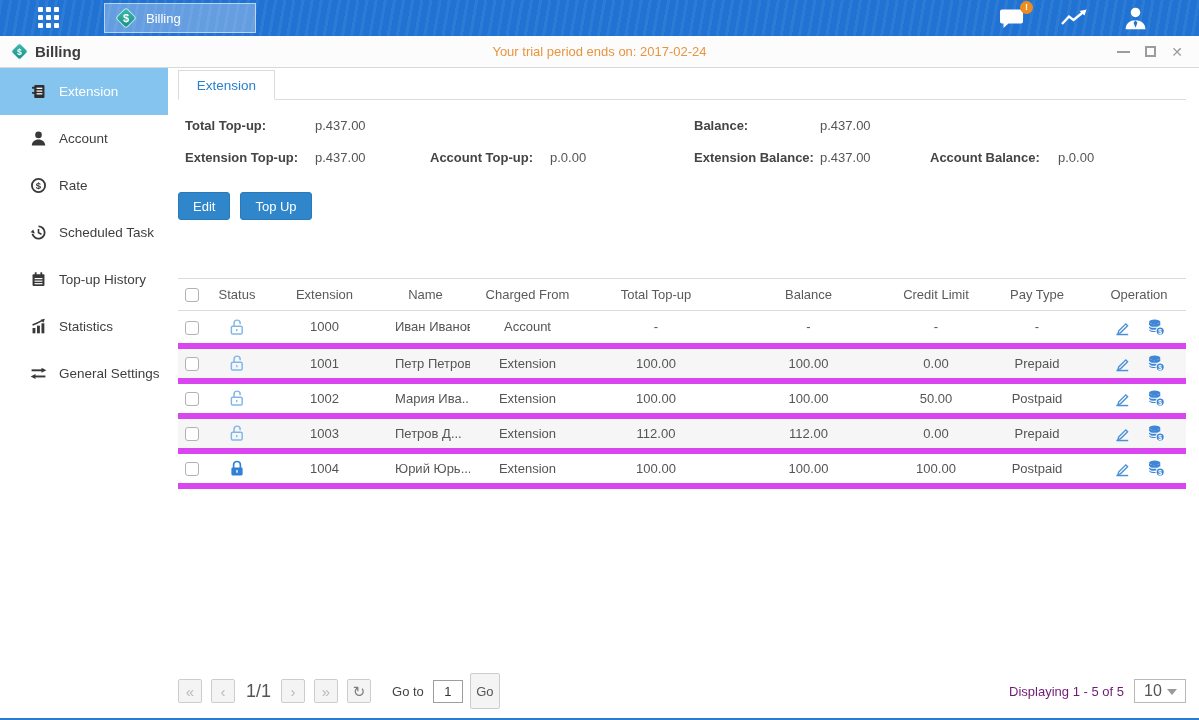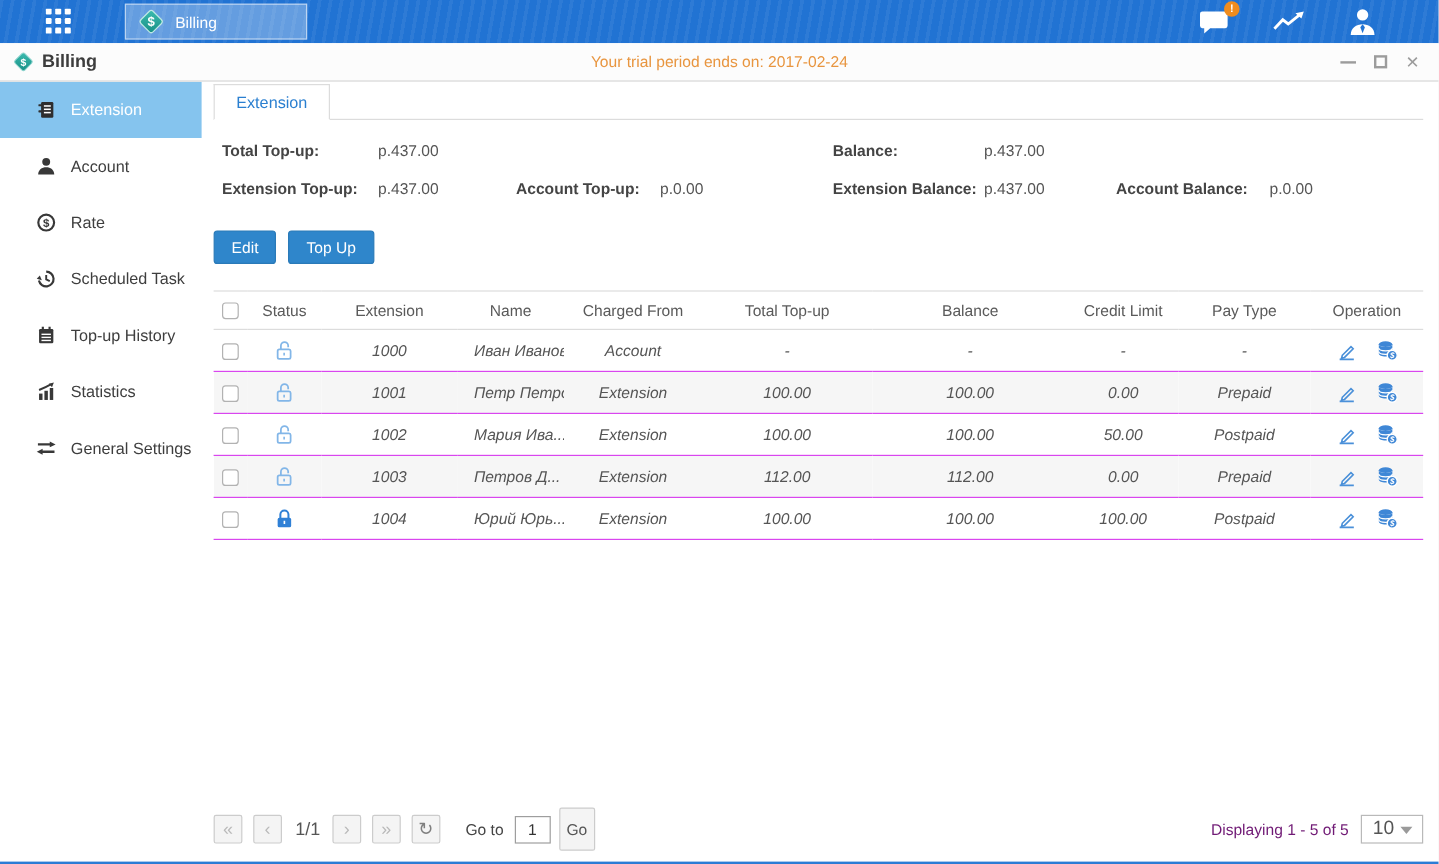--- a/index.html
+++ b/index.html
@@ -53,40 +53,40 @@
   .c2 { left:252px; } .cv2 { left:372px; }
   .c3 { left:516px; } .cv3 { left:642px; }
   .c4 { left:752px; } .cv4 { left:880px; }
 
   .btn-row { display:flex; gap:10px; margin-top:6px; flex:0 0 28px; }
   .btn { background:#2f86cb; color:#fff; font-size:13px; height:28px; padding:0 14px;
     border:1px solid #2a7ab8; border-radius:3px; display:flex; align-items:center; cursor:pointer; }
 
   
   .table-wrap { margin-top:22px; }
-  table { width:100%; border-collapse:collapse; table-layout:fixed; font-size:13px; color:#555; }
+  table { width:100%; border-collapse:collapse; table-layout:fixed; font-size:13px; color:#555;margin-top:36px; }
   thead th { height:32px; font-weight:normal; color:#5a5a5a; text-align:center;
     border-top:1px solid #dcdcdc; border-bottom:1px solid #dcdcdc; overflow:hidden; white-space:nowrap; }
-  tbody td { height:35px; text-align:center; border-bottom:1px solid #d946ef; overflow:hidden; white-space:nowrap;font-style:italic; }
+  tbody td { height:35px; text-align:center; border-bottom:6px solid #d946ef; overflow:hidden; white-space:nowrap; }
   tbody tr:nth-child(even) { background:#f6f6f6; }
   td.name-cell { text-align:left; padding-left:14px; }
   .cb { display:inline-block; width:14px; height:14px; border:1px solid #b2b2b2; border-radius:3px;
     background:#fff; vertical-align:middle; cursor:pointer; }
   .lock, .op-ic { display:inline-flex; vertical-align:middle; cursor:pointer; }
   .op-ic { margin:0 8px; }
 
   .spacer { flex:1; }
 
   
   .footer { flex:0 0 38px; display:flex; align-items:center; margin-bottom:8px; }
   .pg-btn { width:24px; height:24px; border:1px solid #cccccc; background:#f4f4f4; border-radius:2px;
     display:flex; align-items:center; justify-content:center; color:#b9b9b9; font-size:15px;
     margin-right:9px; cursor:pointer; line-height:1; }
   .pg-btn.refresh { color:#7f7f7f; font-size:15px; }
-  .page-ind { color:#555; font-size:15px; margin:0 10px 0 2px; }
+  .page-ind { color:#555; font-size:18px; margin:0 10px 0 2px; }
   .goto-label { margin-left:12px; color:#444; font-size:13px; }
   .goto-input { width:30px; height:23px; border:1px solid #9e9e9e; margin-left:9px; text-align:center;
     font-size:13px; color:#333; font-family:"Liberation Sans",sans-serif; }
   .go-btn { min-width:30px; height:36px; border:1px solid #cccccc; background:#f4f4f4; border-radius:2px;
     color:#555; font-size:13px; margin-left:7px; display:flex; align-items:center; justify-content:center;
     padding:0 5px; cursor:pointer; }
   .footer-right { margin-left:auto; display:flex; align-items:center; gap:10px; }
   .displaying { color:#701a75; font-size:13px; }
   .page-size { width:52px; height:24px; border:1px solid #b9b9b9; background:#fff; display:flex;
     align-items:center; padding-left:9px; color:#555; font-size:16px; cursor:pointer; position:relative; }

